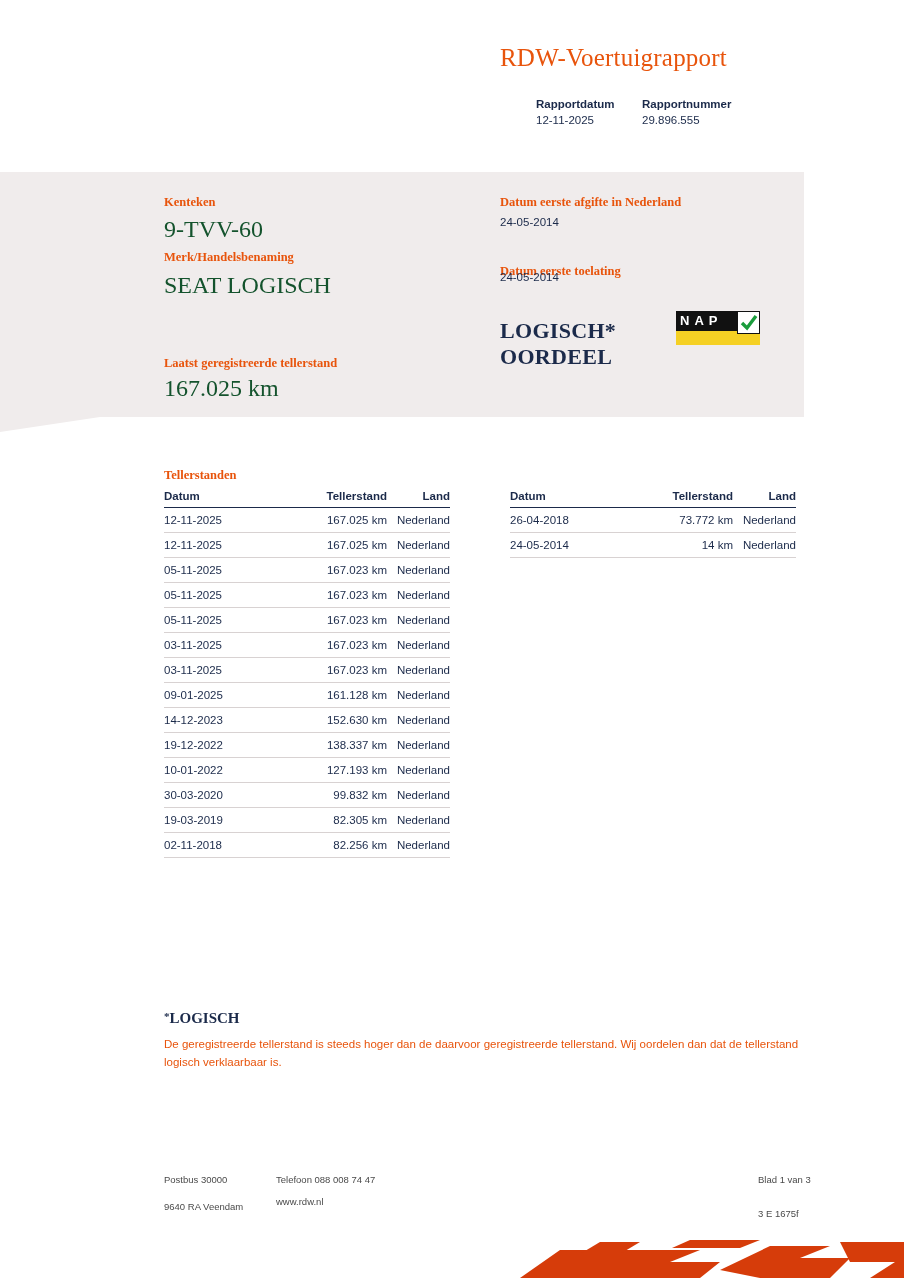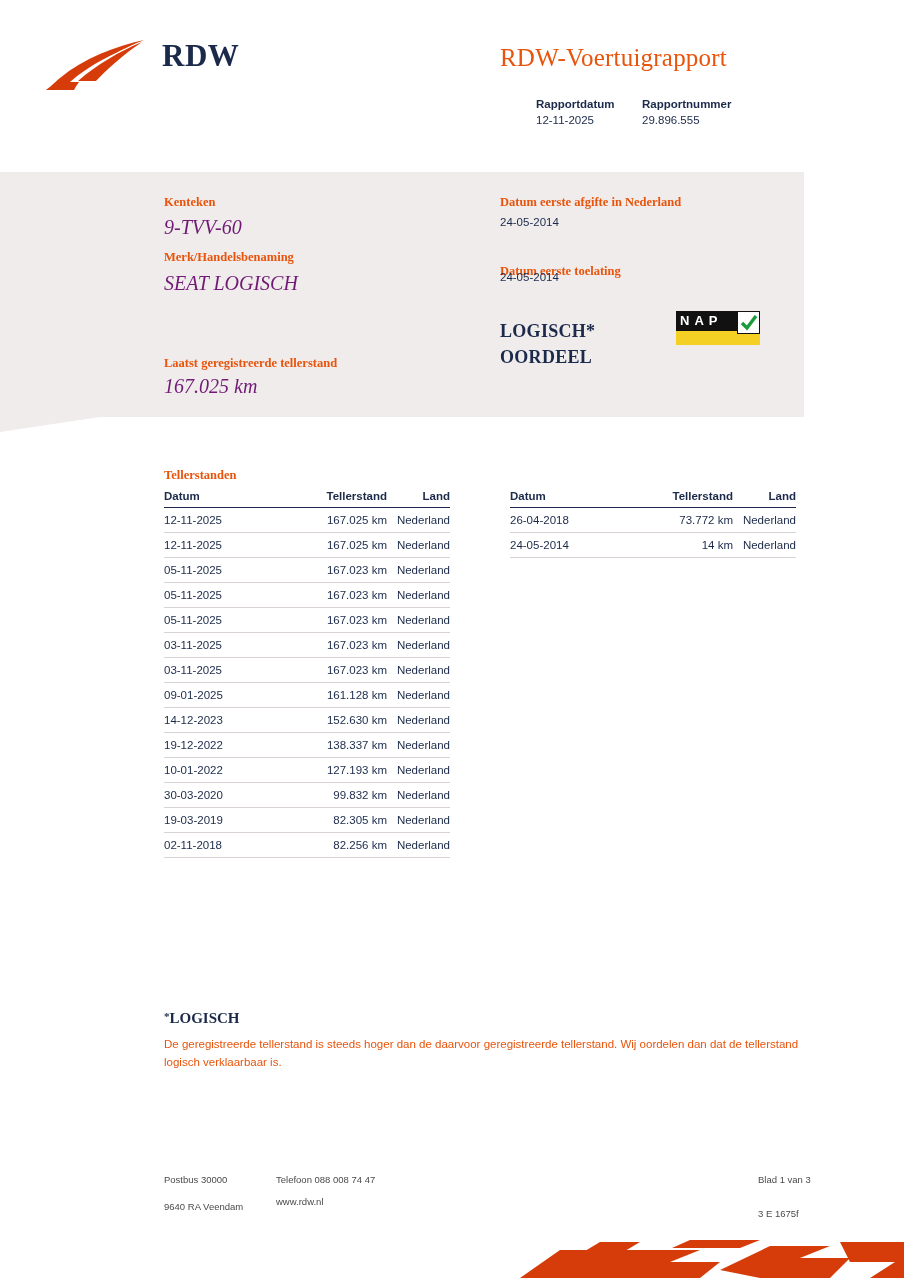--- a/index.html
+++ b/index.html
@@ -94,39 +94,38 @@
     background: #f0ecec;
     clip-path: polygon(0 0, 100% 0, 0 100%);
   }
   .field-label {
     color: #e8540c;
     font-family: "Liberation Serif", serif;
     font-weight: bold;
     font-size: 12.5px;
   }
   .field-value {
-    color: #701a75;
-    font-family: "Liberation Serif", serif;
-    font-size: 20px;
-    font-style: italic;
+    color: #14532d;
+    font-family: "Liberation Serif", serif;
+    font-size: 24px;
   }
   .field-value-small {
     color: #1b2a4a;
     font-size: 11.5px;
   }
   .pl { position: absolute; left: 164px; }
   .pr { position: absolute; left: 500px; }
 
   .oordeel {
     position: absolute;
     left: 500px;
     top: 318px;
     font-family: "Liberation Serif", serif;
     font-weight: bold;
-    font-size: 18px;
+    font-size: 22px;
     line-height: 26px;
     color: #1b2a4a;
     letter-spacing: 0.3px;
   }
 
   
   .nap {
     position: absolute;
     left: 676px;
     top: 311px;
@@ -250,30 +249,20 @@
     width: 904px;
     height: 40px;
     overflow: hidden;
   }
 </style>
 </head>
 <body>
 
 <div class="header">
 
-  <div class="logo-wrap">
-    <div class="logo-mark">
-      <svg width="105" height="52" viewBox="0 0 105 52">
-        <path d="M100 2 C72 8, 40 20, 16 40 C10 45, 5 50, 2 52 L30 52 C34 44, 44 32, 60 22 C74 13, 90 6, 100 2 Z" fill="#d63c0a"></path>
-        <path d="M96 6 C70 14, 44 28, 26 44 L48 44 C56 34, 74 18, 96 6 Z" fill="#ffffff"></path>
-        <path d="M98 4 C76 13, 52 27, 34 43 L52 43 C62 32, 80 16, 98 4 Z" fill="#d63c0a"></path>
-      </svg>
-    </div>
-    <div class="logo-text">RDW</div>
-  </div>
 
   <div class="report-title">RDW-Voertuigrapport</div>
 
   <div class="meta">
     <div class="row">
       <div class="col1 lbl">Rapportdatum</div>
       <div class="lbl">Rapportnummer</div>
     </div>
     <div class="row">
       <div class="col1 val">12-11-2025</div>

